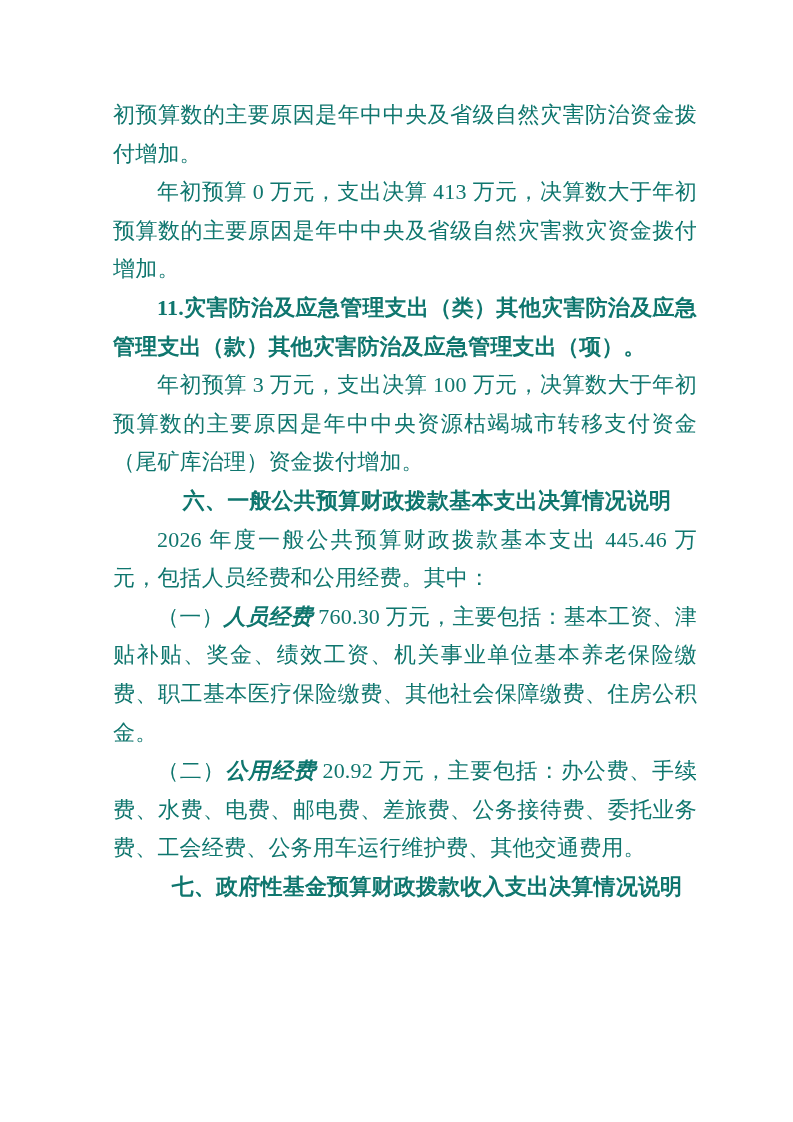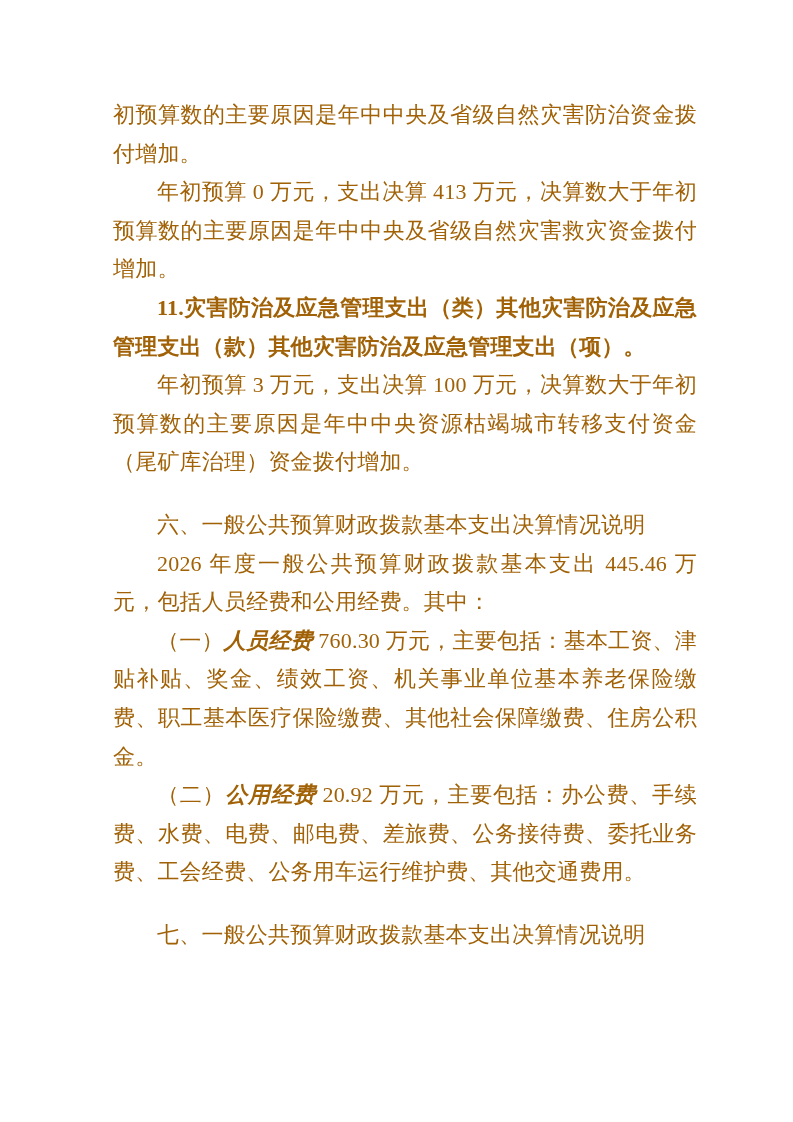--- a/index.html
+++ b/index.html
@@ -7,21 +7,21 @@
     padding: 0;
     background: #ffffff;
   }
   .page {
     position: relative;
     width: 793px;
     height: 1122px;
     background: #ffffff;
     overflow: hidden;
     font-family: "Liberation Serif", "DejaVu Serif", serif;
-    color: #a16207;
+    color: #0f766e;
   }
   .content {
     position: absolute;
     left: 113px;
     top: 96px;
     width: 584px;
   }
   .para {
     margin: 0;
     padding: 0;
@@ -32,23 +32,22 @@
     letter-spacing: 0.2px;
   }
   .indent {
     text-indent: 2em;
   }
   .bold-heading {
     font-weight: bold;
   }
   .hei-heading {
     font-family: "Liberation Sans", "DejaVu Sans", sans-serif;
-    font-weight: normal;
-    text-align: left;
-    margin-top: 24px;
+    font-weight: bold;
+    text-align: center;
   }
   .bold {
     font-weight: bold;
     font-style: italic;
   }
 </style>
 </head>
 <body>
 
 <div class="page">
@@ -64,16 +63,16 @@
     <p class="para body indent">年初预算 3 万元，支出决算 100 万元，决算数大于年初预算数的主要原因是年中中央资源枯竭城市转移支付资金（尾矿库治理）资金拨付增加。</p>
 
     <p class="para hei-heading indent">六、一般公共预算财政拨款基本支出决算情况说明</p>
 
     <p class="para body indent">2026 年度一般公共预算财政拨款基本支出 445.46 万元，包括人员经费和公用经费。其中：</p>
 
     <p class="para body indent"><span>（一）</span><span class="bold">人员经费</span><span> 760.30 万元，主要包括：基本工资、津贴补贴、奖金、绩效工资、机关事业单位基本养老保险缴费、职工基本医疗保险缴费、其他社会保障缴费、住房公积金。</span></p>
 
     <p class="para body indent"><span>（二）</span><span class="bold">公用经费</span><span> 20.92 万元，主要包括：办公费、手续费、水费、电费、邮电费、差旅费、公务接待费、委托业务费、工会经费、公务用车运行维护费、其他交通费用。</span></p>
 
-    <p class="para hei-heading indent">七、一般公共预算财政拨款基本支出决算情况说明</p>
+    <p class="para hei-heading indent">七、政府性基金预算财政拨款收入支出决算情况说明</p>
 
   </div>
 </div>
 
 </body></html>

